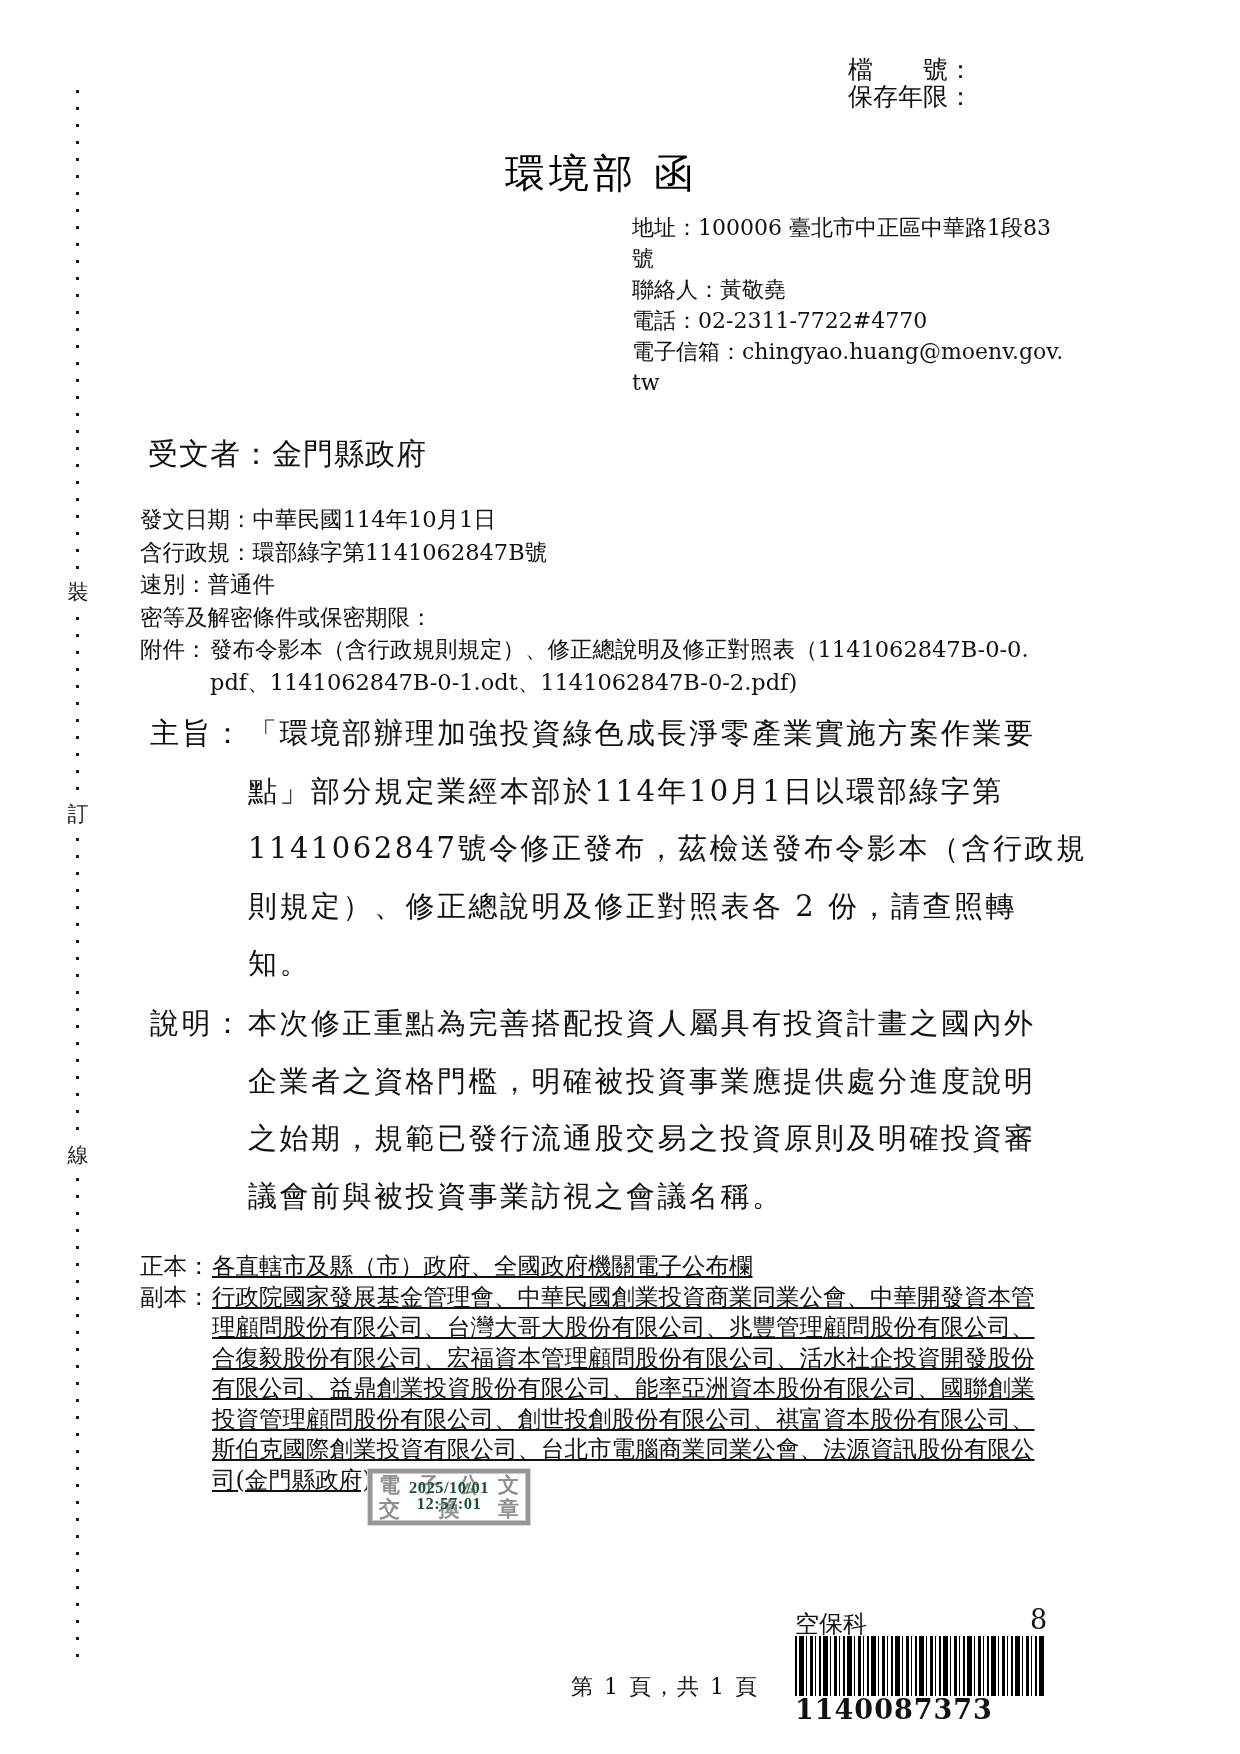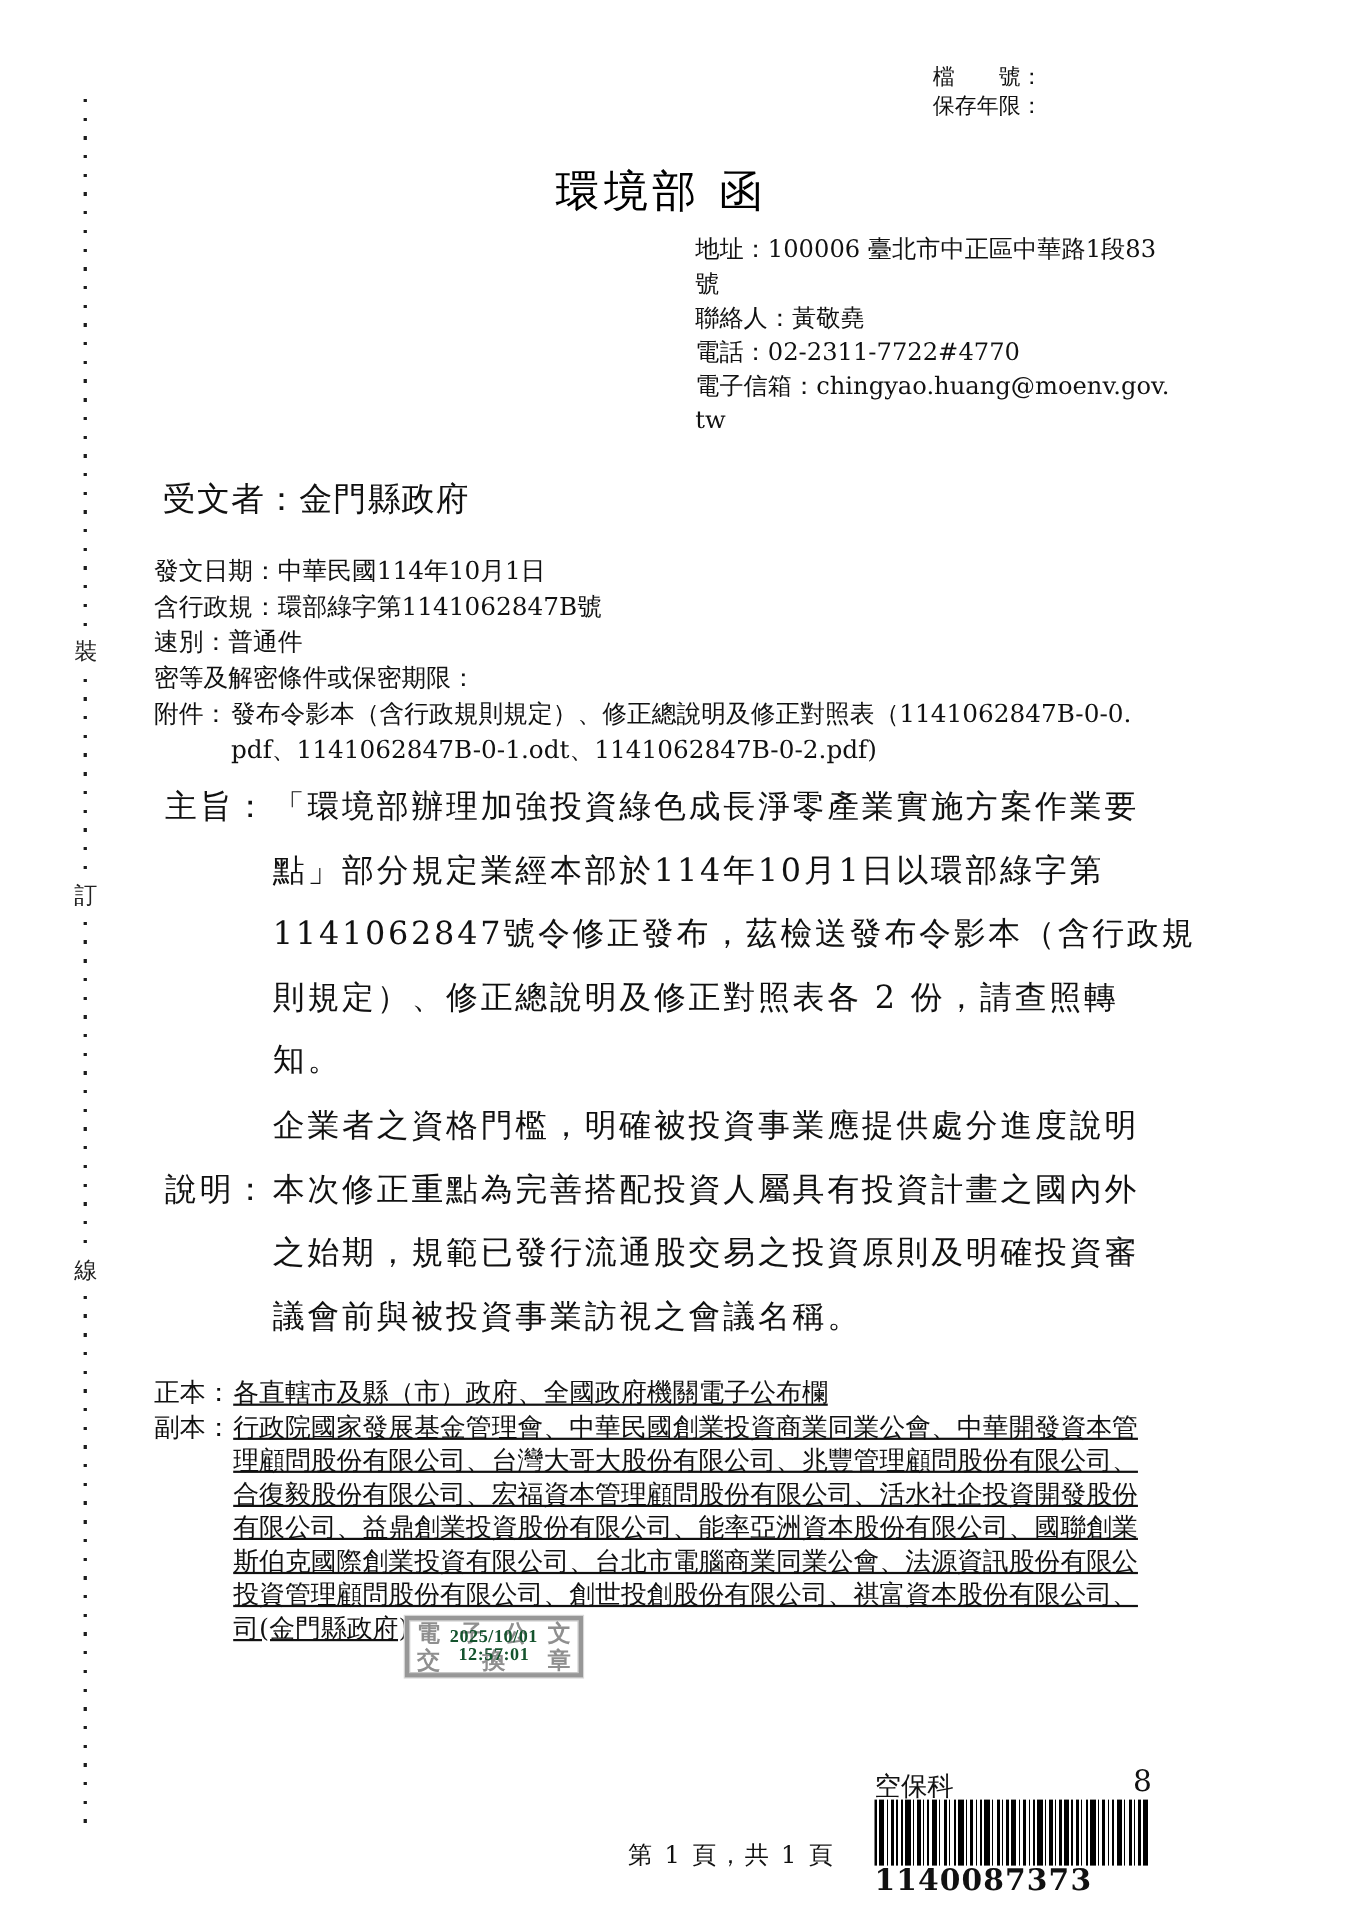--- a/index.html
+++ b/index.html
@@ -10,21 +10,21 @@
   
   .bind-line{
     position:absolute;left:76px;top:90px;width:3px;height:1578px;
     background-image:repeating-linear-gradient(to bottom,#1c1c1c 0 3px,transparent 3px 17px);
   }
   .bind-char{
     position:absolute;left:63px;width:30px;text-align:center;font-size:21px;color:#222;
     background:#fff;padding:4px 0;line-height:1;
   }
   
-  .file-block{position:absolute;left:848px;top:56px;font-size:20px;line-height:27px;color:#111;}
+  .file-block{position:absolute;left:848px;top:56px;font-size:25px;line-height:27px;color:#111;}
   
   .doc-title{position:absolute;left:505px;top:146px;font-size:40px;letter-spacing:4px;color:#000;}
   
   .sender{position:absolute;left:632px;top:212px;font-size:22px;line-height:31px;}
   
   .recipient{position:absolute;left:148px;top:434px;font-size:30px;letter-spacing:1px;}
   
   .meta{position:absolute;left:140px;top:503px;font-size:22.5px;line-height:32.5px;}
   .meta .hang{padding-left:70px;}
   .meta .hang .lbl{display:inline-block;width:70px;margin-left:-70px;}
@@ -111,41 +111,41 @@
       <span class="lbl">主旨：</span>
         <span class="txt">「環境部辦理加強投資綠色成長淨零產業實施方案作業要</span>
     </div>
     <div class="cl-line indent">點」部分規定業經本部於114年10月1日以環部綠字第</div>
     <div class="cl-line indent">1141062847號令修正發布，茲檢送發布令影本（含行政規</div>
     <div class="cl-line indent">則規定）、修正總說明及修正對照表各 2 份，請查照轉</div>
     <div class="cl-line indent">知。</div>
   </div>
 
   <div class="clause" style="top:1004px">
-    <div class="cl-line indent">企業者之資格門檻，明確被投資事業應提供處分進度說明</div>
     <div class="cl-line first">
       <span class="lbl">說明：</span>
         <span class="txt">本次修正重點為完善搭配投資人屬具有投資計畫之國內外</span>
     </div>
+    <div class="cl-line indent">企業者之資格門檻，明確被投資事業應提供處分進度說明</div>
     <div class="cl-line indent">之始期，規範已發行流通股交易之投資原則及明確投資審</div>
     <div class="cl-line indent">議會前與被投資事業訪視之會議名稱。</div>
   </div>
 
   <div class="dist">
     <div class="hang">
       <span class="lbl">正本：</span><span>各直轄市及縣（市）政府、全國政府機關電子公布欄</span>
     </div>
     <div class="hang">
       <span class="lbl">副本：</span><span>行政院國家發展基金管理會、中華民國創業投資商業同業公會、中華開發資本管</span>
     </div>
     <div class="hang">理顧問股份有限公司、台灣大哥大股份有限公司、兆豐管理顧問股份有限公司、</div>
     <div class="hang">合復毅股份有限公司、宏福資本管理顧問股份有限公司、活水社企投資開發股份</div>
     <div class="hang">有限公司、益鼎創業投資股份有限公司、能率亞洲資本股份有限公司、國聯創業</div>
+    <div class="hang">投資管理顧問股份有限公司、創世投創股份有限公司、祺富資本股份有限公司、</div>
     <div class="hang">斯伯克國際創業投資有限公司、台北市電腦商業同業公會、法源資訊股份有限公</div>
-    <div class="hang">投資管理顧問股份有限公司、創世投創股份有限公司、祺富資本股份有限公司、</div>
     <div class="hang">司(金門縣政府)</div>
   </div>
 
   <div class="stamp">
     <div class="stamp-row">
       <span>電</span>
       <span>子</span>
       <span>公</span>
       <span>文</span>
     </div>

